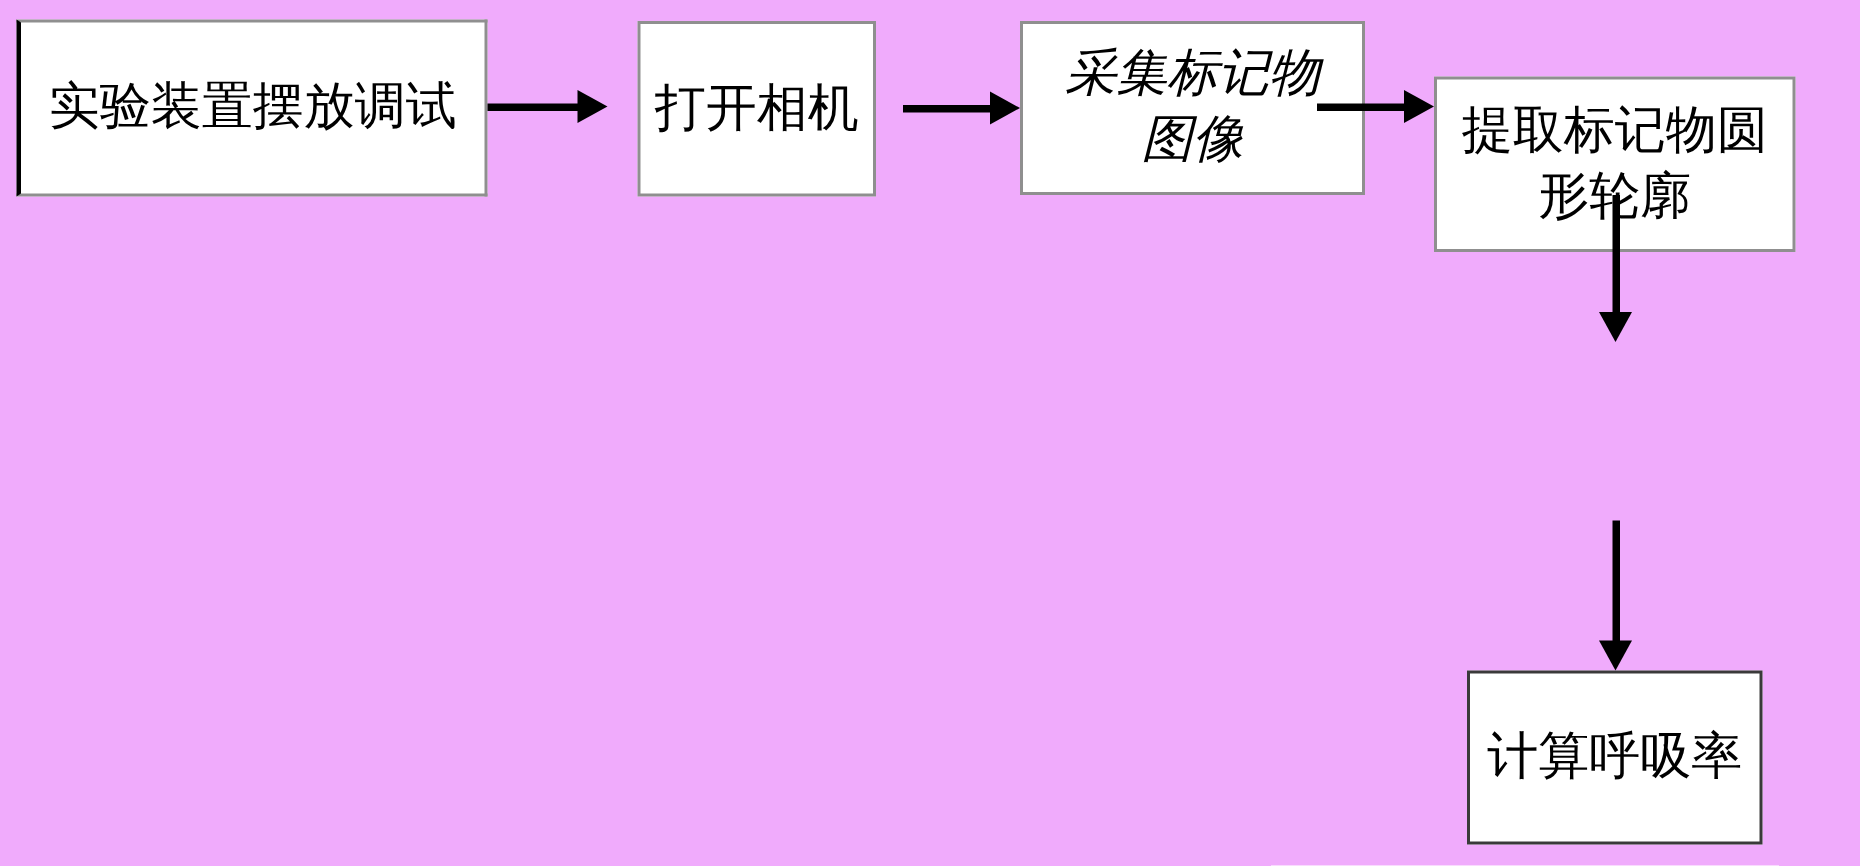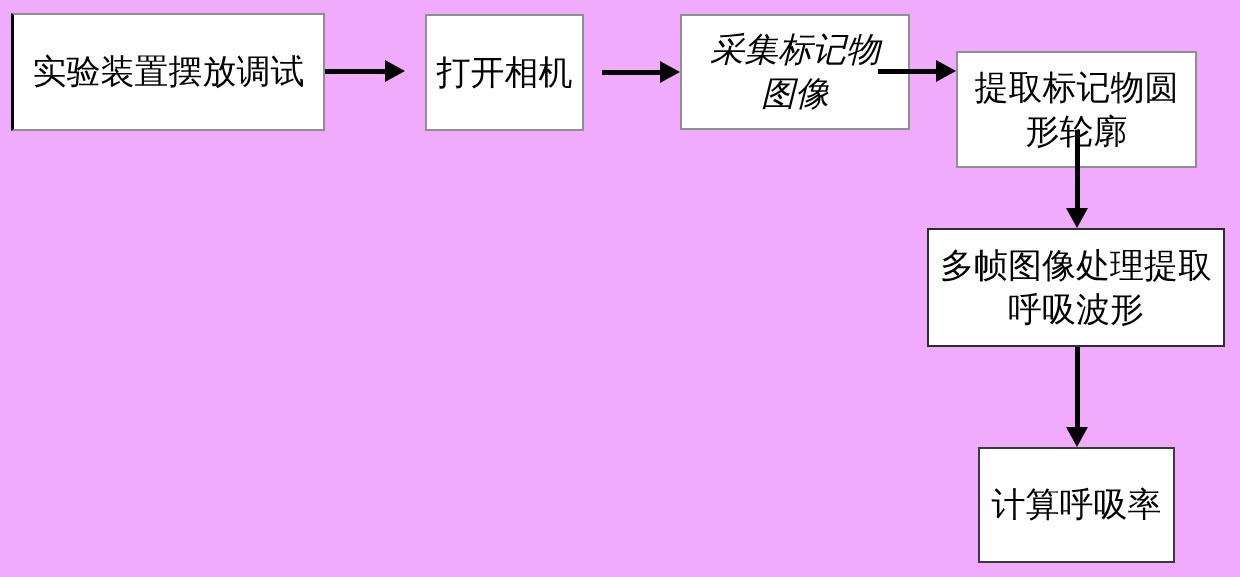--- a/index.html
+++ b/index.html
@@ -108,24 +108,20 @@
   <div class="node n3">
     <span class="node-label">采集标记物
 图像</span>
   </div>
 
   <div class="node n4">
     <span class="node-label">提取标记物圆
 形轮廓</span>
   </div>
 
-  <div class="node n5">
-    <span class="node-label">多帧图像处理提取
-呼吸波形</span>
-  </div>
 
   <div class="node n6">
     <span class="node-label">计算呼吸率</span>
   </div>
 
   <div class="arrow a1">
     <div class="shaft"></div>
     <div class="head"></div>
   </div>
 

